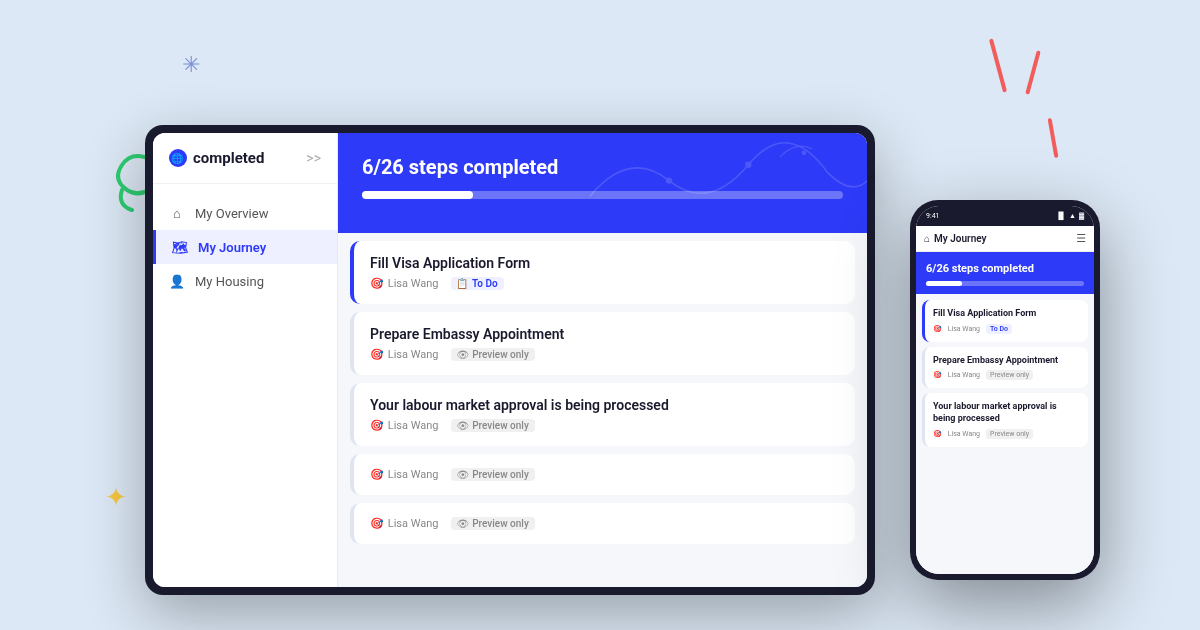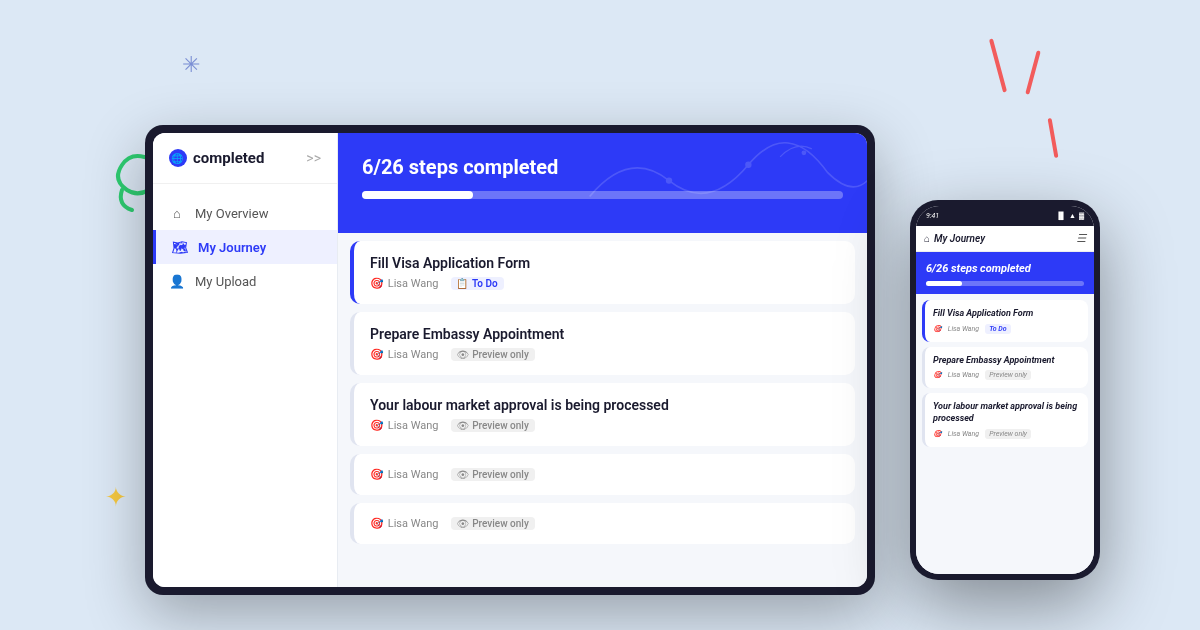--- a/index.html
+++ b/index.html
@@ -260,21 +260,20 @@
       z-index: 10;
     }
     .mobile-inner {
       width: 100%;
       height: 100%;
       background: #f5f7fb;
       border-radius: 23px;
       overflow: hidden;
       display: flex;
       flex-direction: column;
-      font-style: italic;
     }
     .mobile-notch-bar {
       background: #1a1a2e;
       height: 20px;
       border-radius: 23px 23px 0 0;
       display: flex;
       align-items: center;
       justify-content: space-between;
       padding: 0 10px;
       color: white;
@@ -405,21 +404,21 @@
         <div class="sidebar-item">
           <span class="sidebar-item-icon">⌂</span>
           <span>My Overview</span>
         </div>
         <div class="sidebar-item active">
           <span class="sidebar-item-icon">🗺</span>
           <span>My Journey</span>
         </div>
         <div class="sidebar-item">
           <span class="sidebar-item-icon">👤</span>
-          <span>My Upload</span>
+          <span>My Housing</span>
         </div>
       </nav>
     </div>
 
     <div class="main-content">
 
       <div class="header-banner">
         <svg class="header-banner-bg" viewBox="0 0 400 100" preserveAspectRatio="xMidYMid slice">
           <path d="M50 80 Q100 20 150 60 Q200 100 250 40 Q300 -20 350 50 Q380 80 400 60" stroke="white" stroke-width="2" fill="none"></path>
           <circle cx="150" cy="60" r="4" fill="white"></circle>

